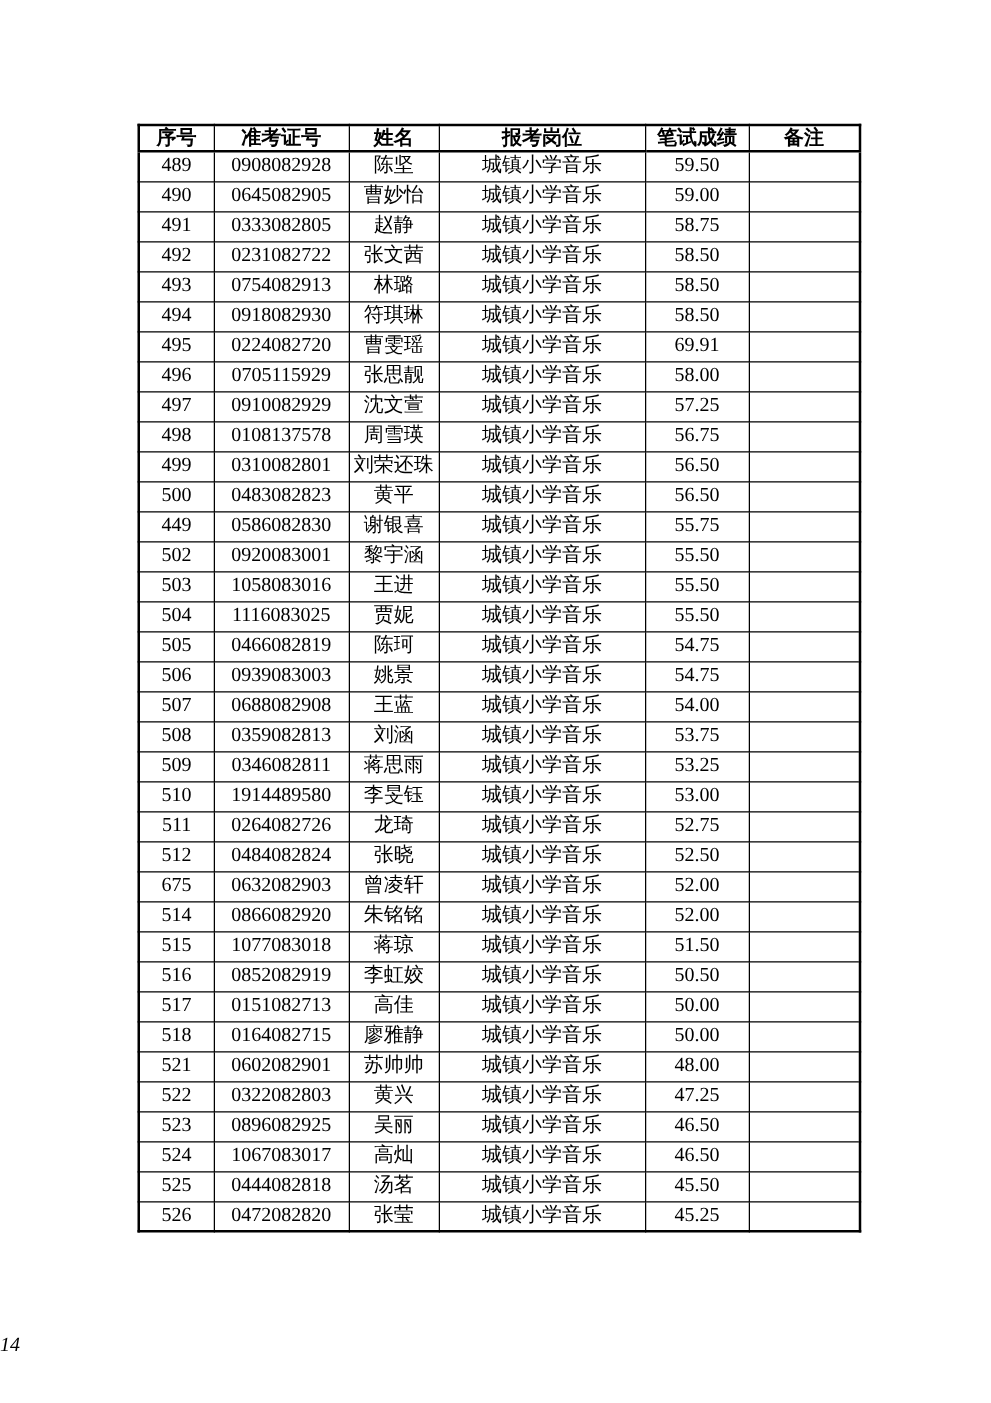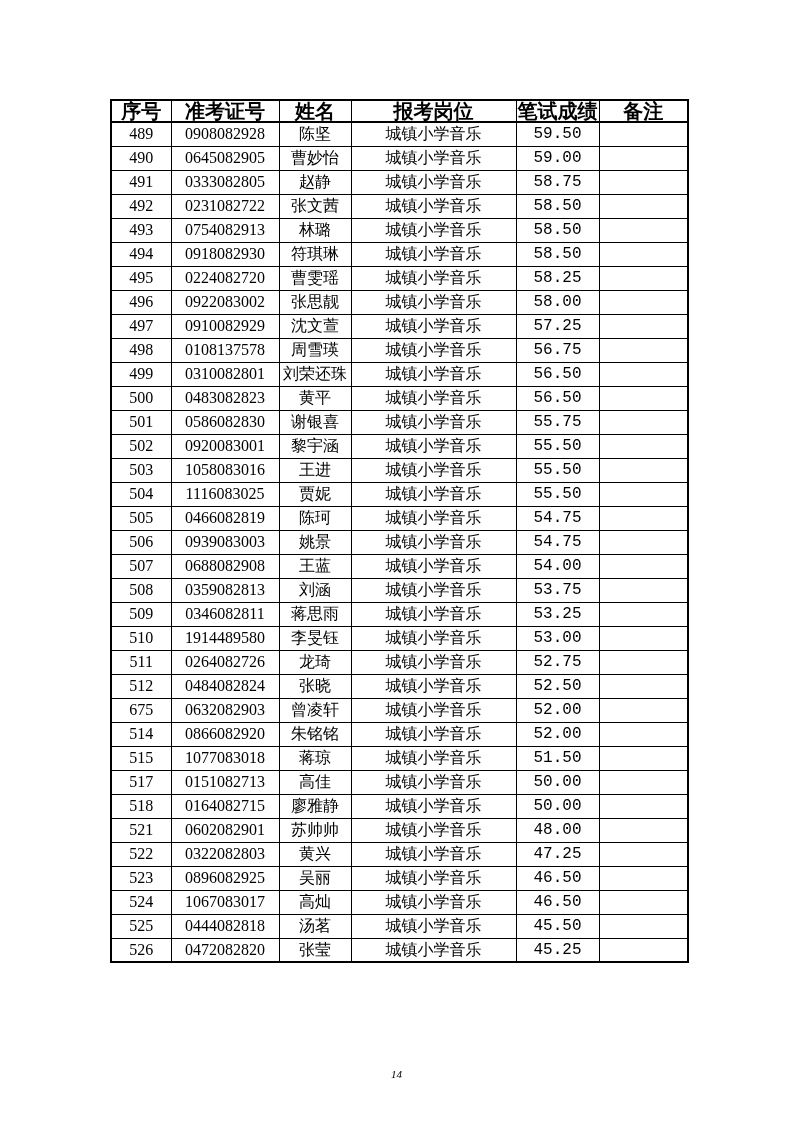--- a/index.html
+++ b/index.html
@@ -29,36 +29,36 @@
     padding: 0;
     white-space: nowrap;
     overflow: hidden;
     font-size: 16px;
     line-height: 1;
   }
   table.score-table thead tr { height: 21px; }
   table.score-table tbody tr { height: 24px; }
   table.score-table th {
     font-weight: bold;
-    font-size: 20px;
+    font-size: 16px;
     border-bottom: 2px solid #000000;
   }
   .col-0 { width: 60px; }
   .col-1 { width: 108px; margin-left: 22px; }
   .col-2 { width: 72px; }
   .col-3 { width: 165px; }
-  .col-4 { width: 83px; font-family: Liberation Mono, monospace; }
+  .col-4 { width: 83px; }
   .col-5 { width: 89px; }
   .page-number {
     position: absolute;
     left: 0;
     right: 0;
     top: 1068px;
-    text-align: center;
-    font-size: 11px;
+    text-align: left;
+    font-size: 16px;
     color: #000000;
     font-style: italic;
   }
 </style>
 </head>
 <body>
 
 <div class="page">
 
   <table class="score-table">
@@ -127,26 +127,26 @@
           <td class="col-2">符琪琳</td>
           <td class="col-3">城镇小学音乐</td>
           <td class="col-4">58.50</td>
           <td class="col-5"></td>
         </tr>
         <tr>
           <td class="col-0">495</td>
           <td class="col-1">0224082720</td>
           <td class="col-2">曹雯瑶</td>
           <td class="col-3">城镇小学音乐</td>
-          <td class="col-4">58.25</td>
+          <td class="col-4">69.91</td>
           <td class="col-5"></td>
         </tr>
         <tr>
           <td class="col-0">496</td>
-          <td class="col-1">0922083002</td>
+          <td class="col-1">0705115929</td>
           <td class="col-2">张思靓</td>
           <td class="col-3">城镇小学音乐</td>
           <td class="col-4">58.00</td>
           <td class="col-5"></td>
         </tr>
         <tr>
           <td class="col-0">497</td>
           <td class="col-1">0910082929</td>
           <td class="col-2">沈文萱</td>
           <td class="col-3">城镇小学音乐</td>
@@ -171,21 +171,21 @@
         </tr>
         <tr>
           <td class="col-0">500</td>
           <td class="col-1">0483082823</td>
           <td class="col-2">黄平</td>
           <td class="col-3">城镇小学音乐</td>
           <td class="col-4">56.50</td>
           <td class="col-5"></td>
         </tr>
         <tr>
-          <td class="col-0">501</td>
+          <td class="col-0">449</td>
           <td class="col-1">0586082830</td>
           <td class="col-2">谢银喜</td>
           <td class="col-3">城镇小学音乐</td>
           <td class="col-4">55.75</td>
           <td class="col-5"></td>
         </tr>
         <tr>
           <td class="col-0">502</td>
           <td class="col-1">0920083001</td>
           <td class="col-2">黎宇涵</td>
@@ -291,20 +291,28 @@
         </tr>
         <tr>
           <td class="col-0">515</td>
           <td class="col-1">1077083018</td>
           <td class="col-2">蒋琼</td>
           <td class="col-3">城镇小学音乐</td>
           <td class="col-4">51.50</td>
           <td class="col-5"></td>
         </tr>
         <tr>
+          <td class="col-0">516</td>
+          <td class="col-1">0852082919</td>
+          <td class="col-2">李虹姣</td>
+          <td class="col-3">城镇小学音乐</td>
+          <td class="col-4">50.50</td>
+          <td class="col-5"></td>
+        </tr>
+        <tr>
           <td class="col-0">517</td>
           <td class="col-1">0151082713</td>
           <td class="col-2">高佳</td>
           <td class="col-3">城镇小学音乐</td>
           <td class="col-4">50.00</td>
           <td class="col-5"></td>
         </tr>
         <tr>
           <td class="col-0">518</td>
           <td class="col-1">0164082715</td>

